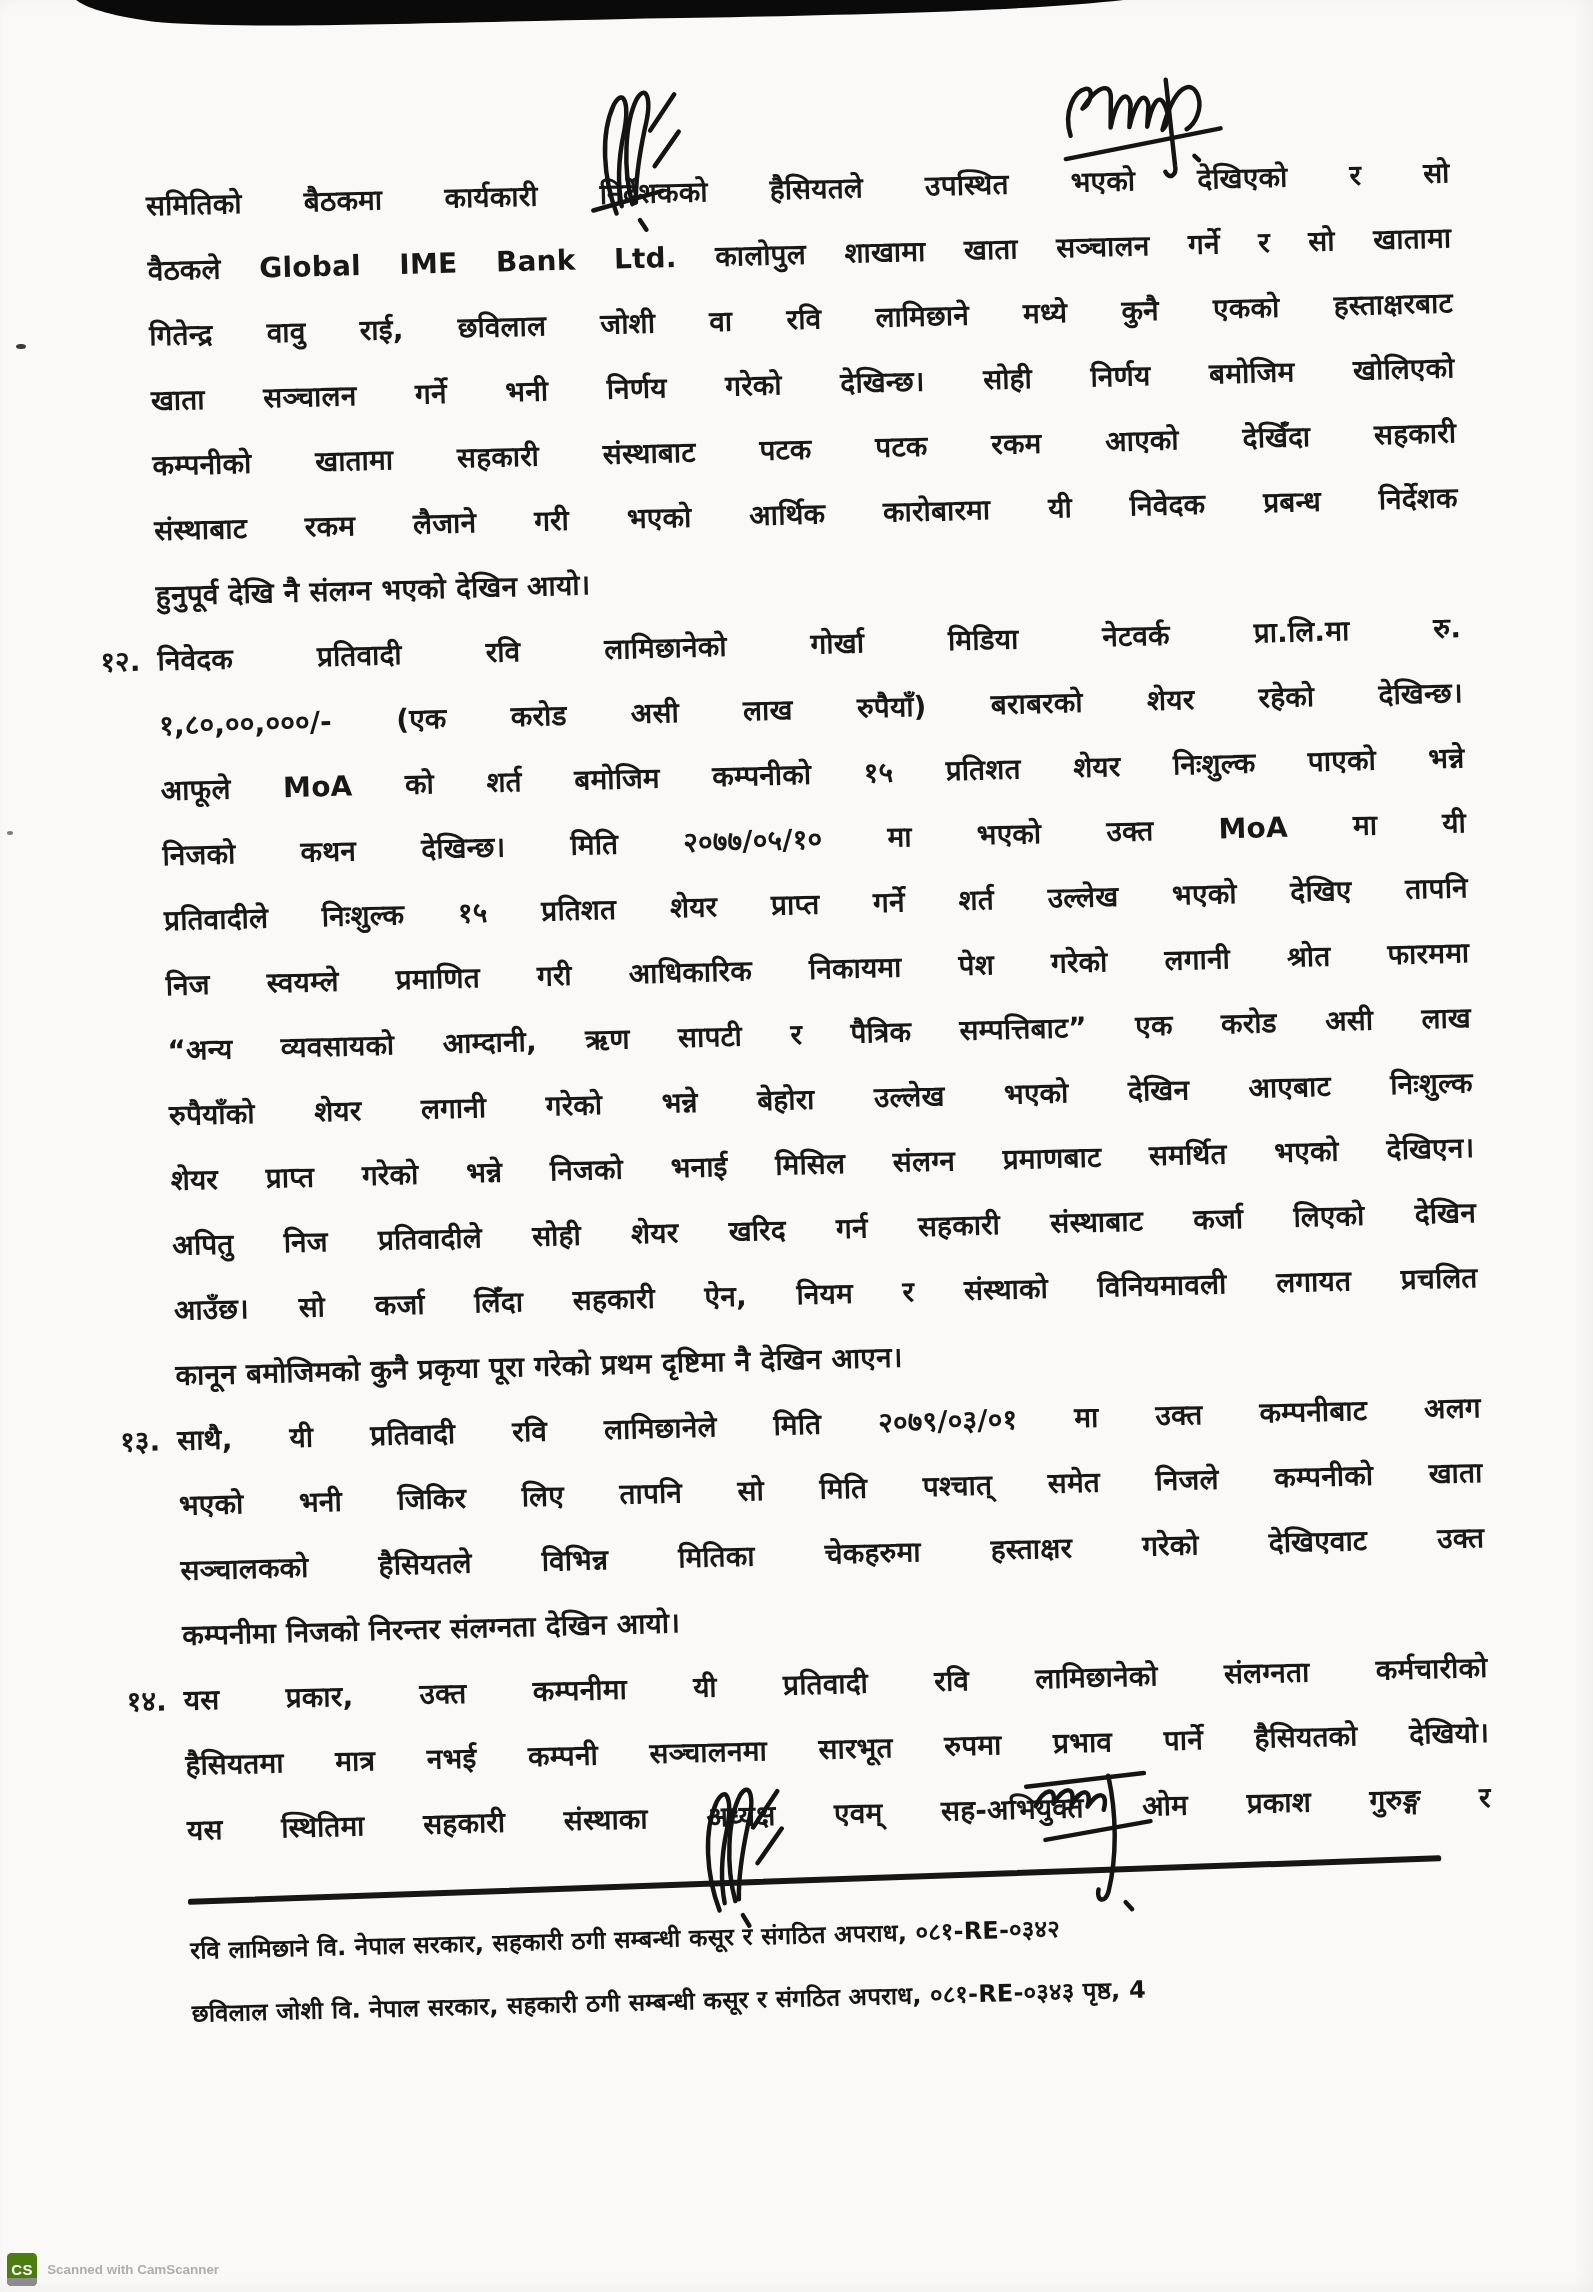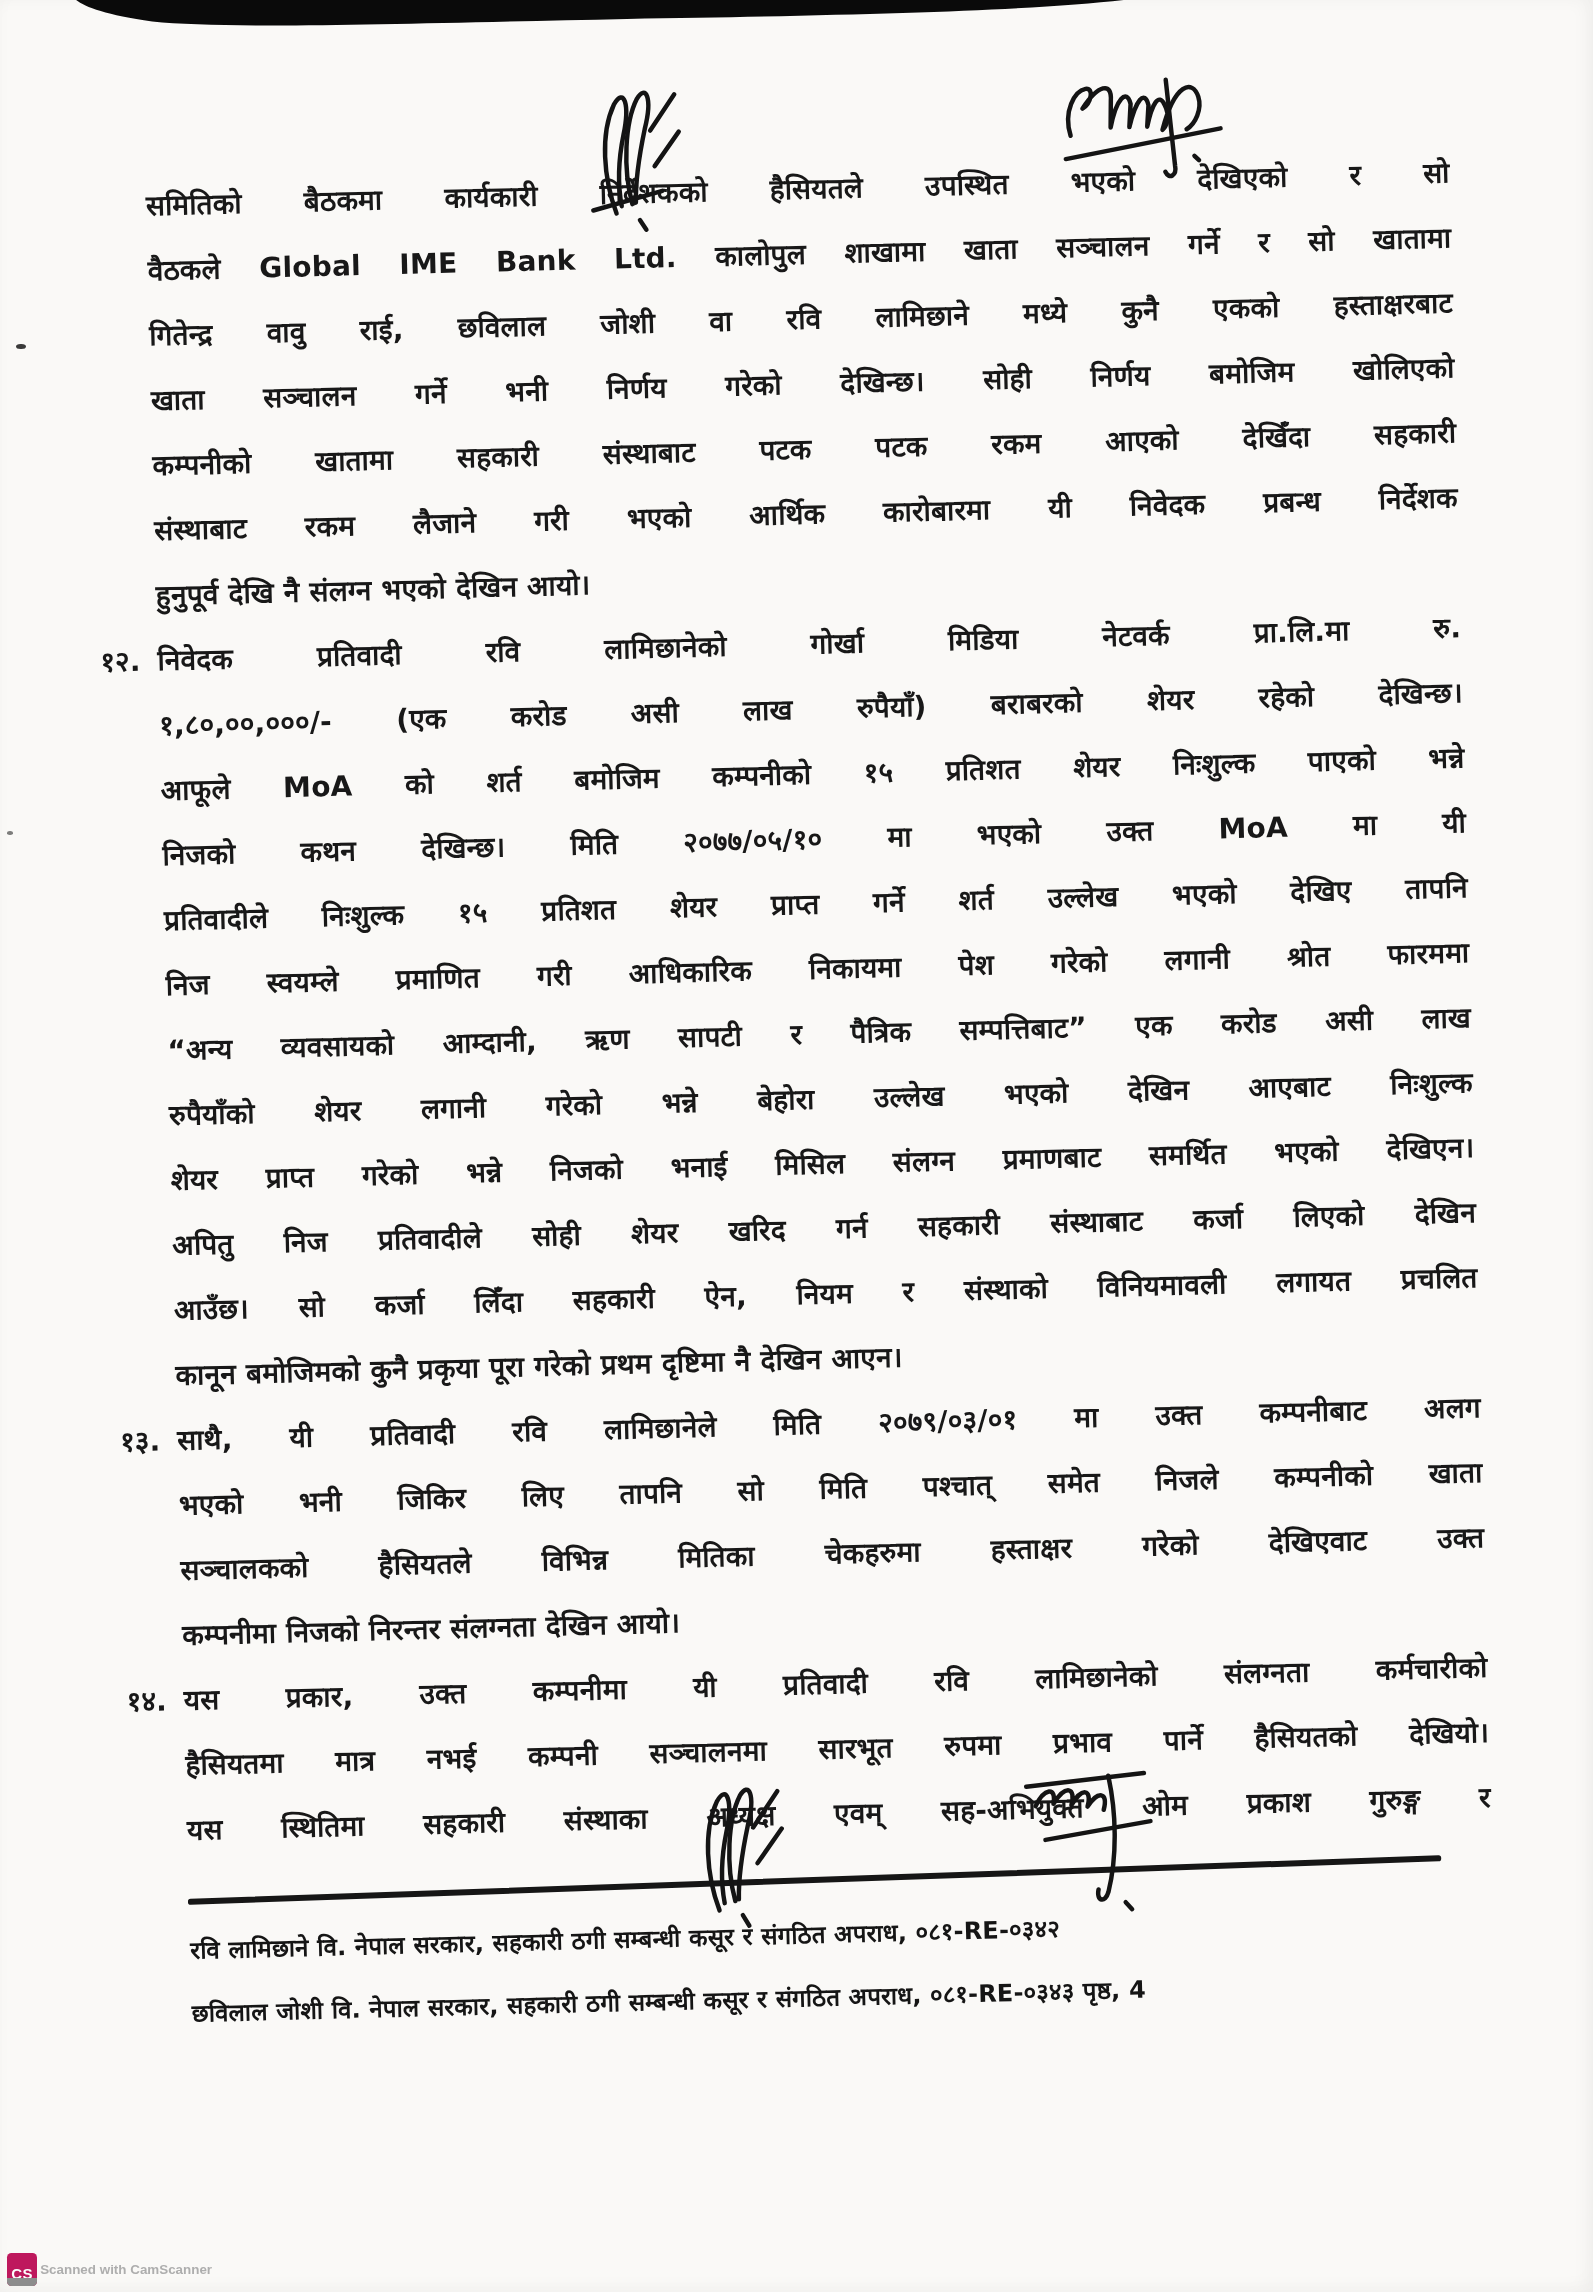--- a/index.html
+++ b/index.html
@@ -50,33 +50,33 @@
   .sig-mid-right{left:888px;top:-91px;}
 
   .footer{margin-top:7.2px;margin-left:57px;width:1308px;}
   .footer-line{
     font-size:24px;line-height:63px;font-weight:700;
     color:#151515;white-space:nowrap;letter-spacing:0.2px;
   }
 
   .scan-badge{position:absolute;left:7.2px;top:2253px;display:flex;align-items:center;}
   .cs-logo{
-    position:relative;width:30px;height:33px;background:#be185d;border-radius:4.5px;
-    display:flex;align-items:flex-end;justify-content:center;
+    position:relative;width:30px;height:33px;background:#4d7c0f;border-radius:4.5px;
+    display:flex;align-items:center;justify-content:center;
   }
   .cs-logo .cs-text{
     color:#fdfdfd;font-weight:700;font-size:15px;line-height:24px;
     font-family:"Liberation Sans",sans-serif;letter-spacing:0.4px;
   }
   .cs-logo .cs-bar{
     position:absolute;left:0;bottom:0;width:100%;height:8px;background:#8d8d8d;
     border-radius:0 0 4.5px 4.5px;
   }
   .scan-label{
-    margin-left:3px;color:#aeaeae;font-size:13.4px;font-weight:600;
+    margin-left:10px;color:#aeaeae;font-size:13.4px;font-weight:600;
     font-family:"Liberation Sans",sans-serif;
   }
 </style>
 </head>
 <body>
 
 <div class="page">
 
   <svg class="scan-edge" width="1164" height="36" viewBox="0 0 1300 40">
     <path d="M85,0 L1255,0 C1150,12 960,17 700,21 C460,26 260,33 170,24 C120,17 95,8 85,0 Z" fill="#0a0a0a"></path>

